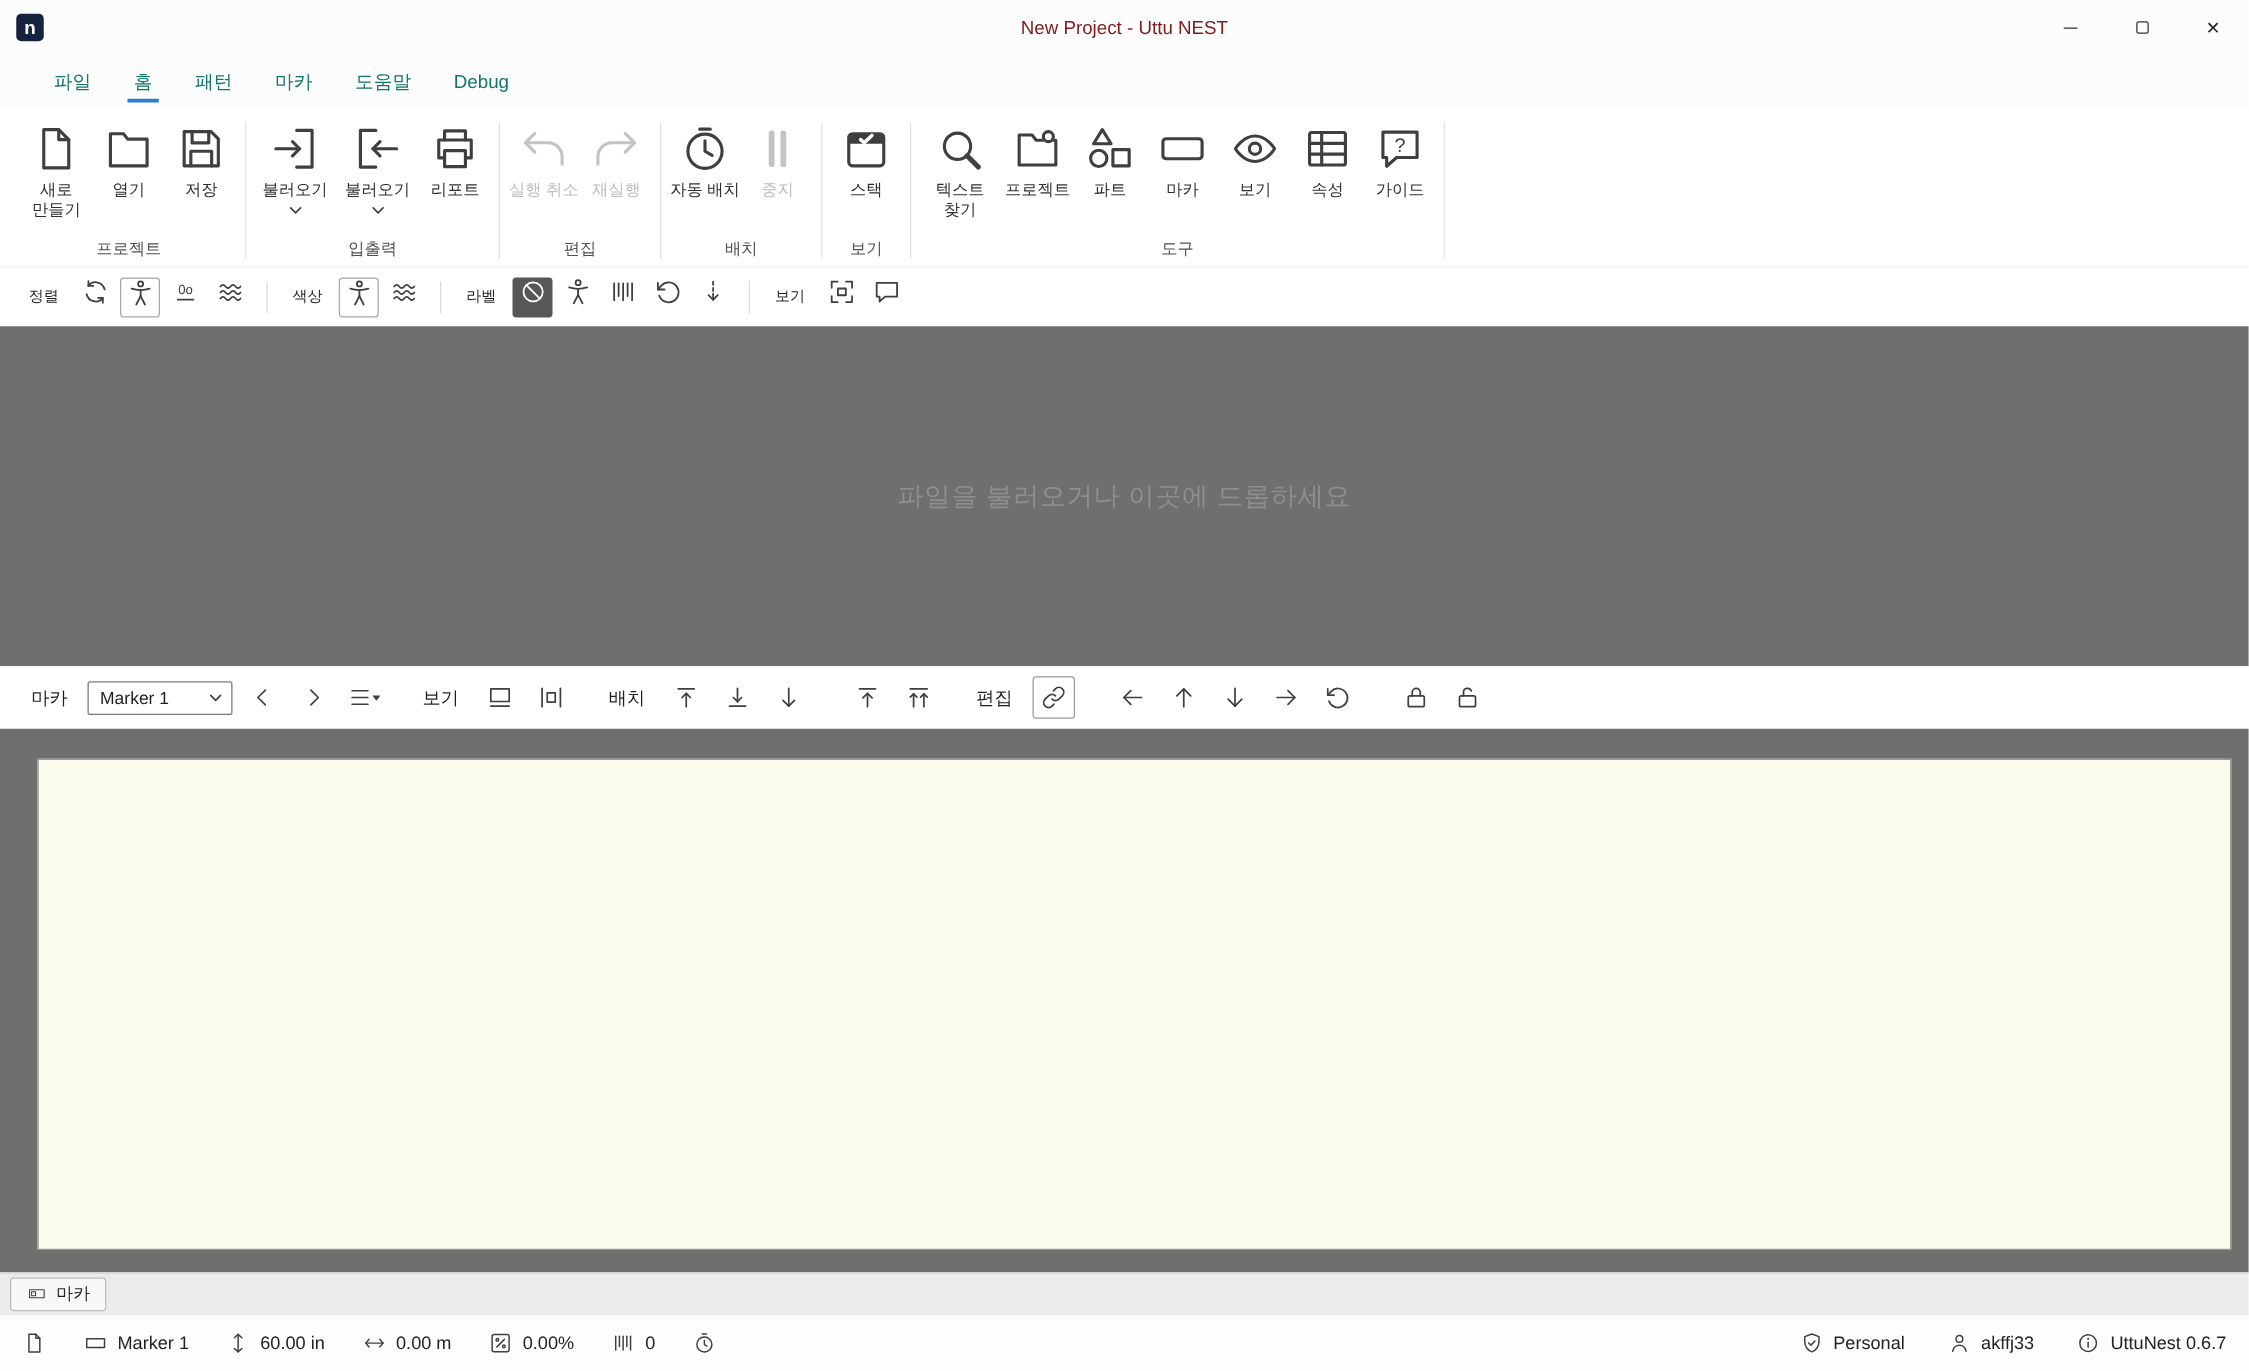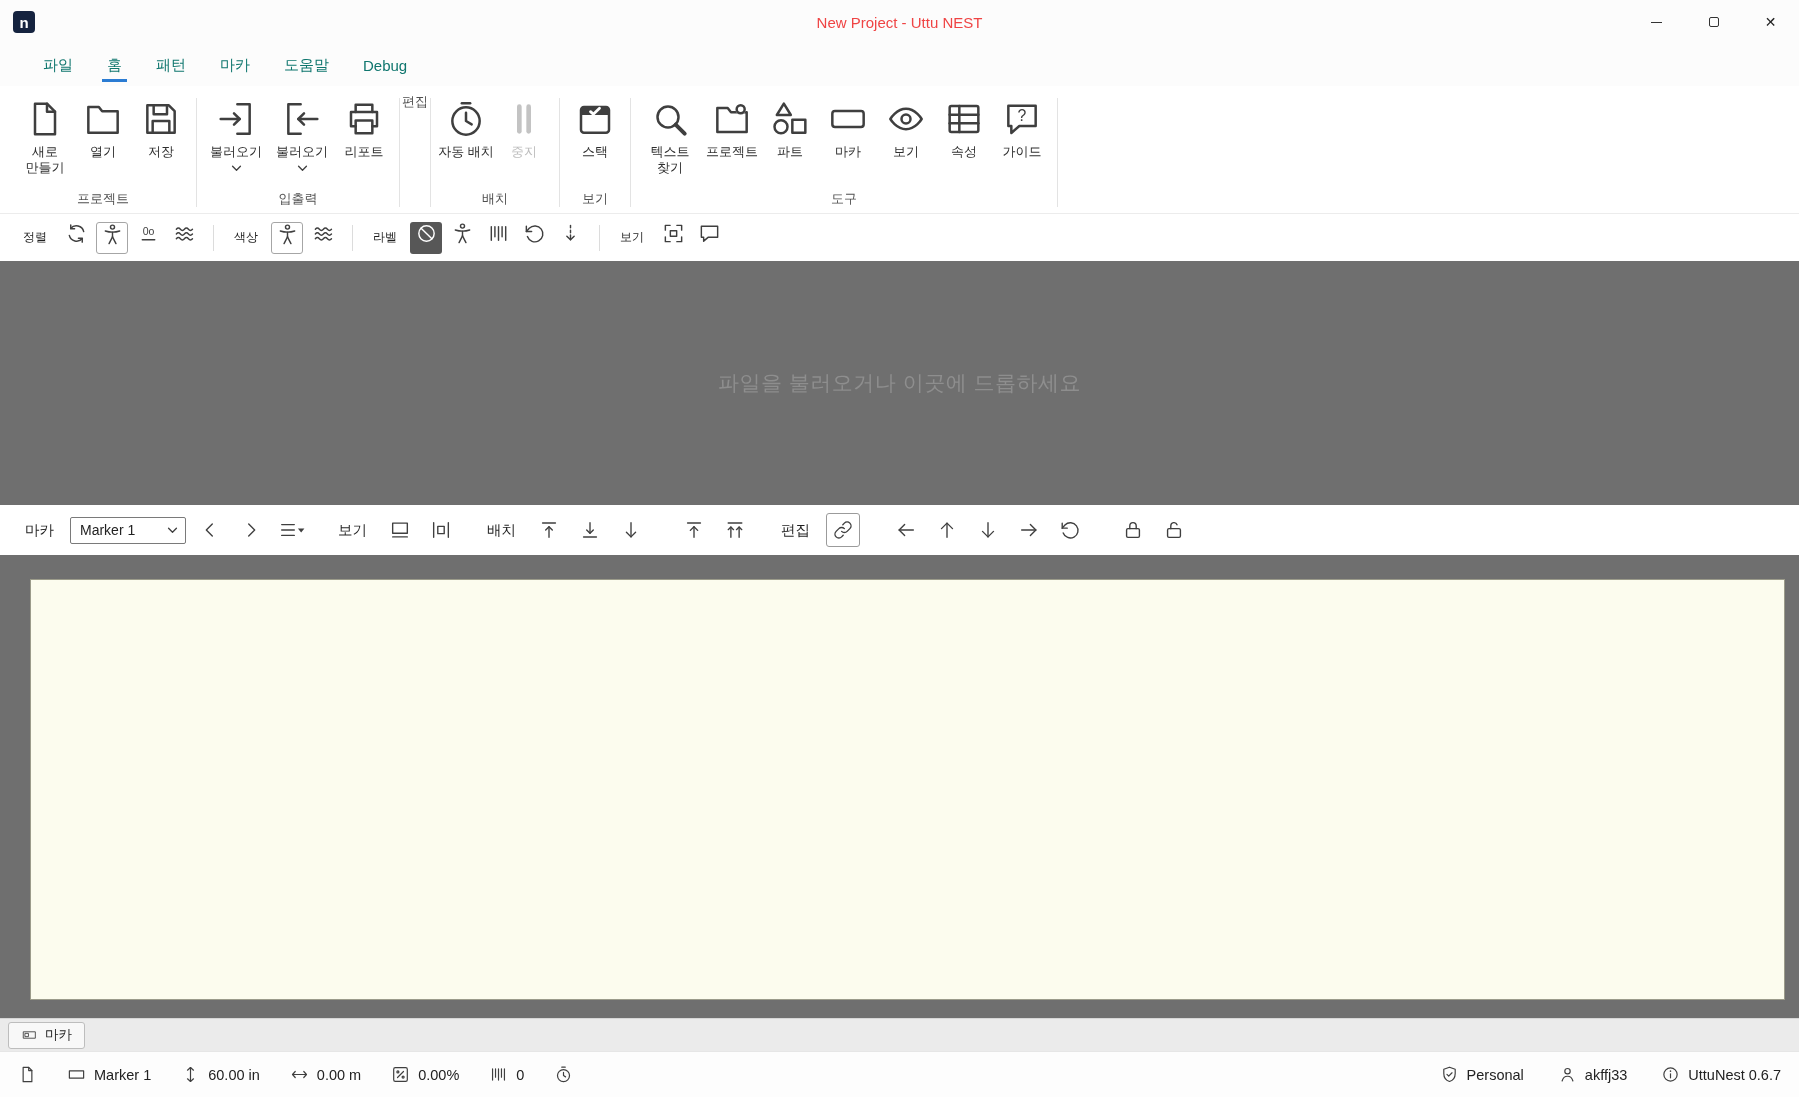--- a/index.html
+++ b/index.html
@@ -7,21 +7,21 @@
   --icon:#3f3f3f; --icon-dis:#c3c3c3; --text:#222;
 }
 *{box-sizing:border-box;margin:0;padding:0;}
 html,body{width:1799px;height:1097px;}
 body{font-family:"Liberation Sans","DejaVu Sans",sans-serif;background:#fff;color:var(--text);overflow:hidden;}
 .window{display:flex;flex-direction:column;height:100%;width:100%;}
 
 
 .titlebar{height:44px;background:#fcfcfc;display:flex;align-items:center;position:relative;flex:0 0 auto;}
 .app-logo{width:22px;height:22px;margin-left:13px;background:var(--logo-bg);color:#fff;border-radius:4px;display:flex;align-items:center;justify-content:center;font-size:15px;font-weight:bold;z-index:1;}
-.win-title{position:absolute;left:0;right:0;text-align:center;font-size:15px;color:#ef4444;}
+.win-title{position:absolute;left:0;right:0;text-align:center;font-size:15px;color:#7f1d1d;}
 .win-controls{margin-left:auto;display:flex;height:100%;z-index:1;}
 .win-btn{width:57px;height:100%;display:flex;align-items:center;justify-content:center;color:#222;cursor:default;}
 .glyph-min{display:block;width:11px;border-top:1.4px solid #333;}
 .glyph-max{display:block;width:10px;height:10px;border:1.4px solid #333;border-radius:2px;}
 .glyph-close{font-size:14px;line-height:1;}
 
 
 .menubar{height:42px;background:#fcfcfc;display:flex;align-items:stretch;padding-left:26px;flex:0 0 auto;}
 .menu-item{display:flex;align-items:center;padding:0 17px;font-size:15px;color:#0f766e;position:relative;cursor:default;}
 .menu-item.active::after{content:"";position:absolute;left:12px;right:12px;bottom:4px;height:3px;background:var(--accent);}
@@ -44,21 +44,21 @@
 .toolbar2{height:47px;background:#fff;display:flex;align-items:center;padding-left:16px;gap:4px;flex:0 0 auto;}
 .t2label{font-size:12px;margin:0 9px 0 7px;color:#1f1f1f;}
 .t2btn{width:32px;height:32px;display:flex;align-items:flex-start;justify-content:center;border-radius:3px;cursor:default;}
 .t2btn svg{width:23px;height:23px;}
 .t2btn.boxed{border:1px solid #a6a6a6;}
 .t2btn.dark{background:#575757;}
 .t2btn.dark svg.ico{stroke:#fff;}
 .t2sep{width:1px;height:26px;background:#dcdcdc;margin:0 9px;}
 
 
-.pattern-area{height:244px;background:var(--work-bg);display:flex;align-items:center;justify-content:center;flex:0 0 auto;}
+.pattern-area{height:272px;background:var(--work-bg);display:flex;align-items:center;justify-content:center;flex:0 0 auto;}
 .drop-hint{font-size:21px;color:#8e8e8e;letter-spacing:.5px;}
 
 
 .marker-toolbar{height:50px;background:#fff;display:flex;align-items:center;padding-left:16px;gap:7px;flex:0 0 auto;}
 .mt-label{font-size:14.5px;margin:0 9px;color:#1f1f1f;}
 .mt-select{width:116px;height:27px;border:1px solid #7a7a7a;border-radius:2px;display:flex;align-items:center;justify-content:space-between;padding:0 7px 0 9px;font-size:14px;background:#fff;cursor:default;}
 .mt-select svg{width:11px;height:7px;}
 .mtbtn{width:34px;height:34px;display:flex;align-items:center;justify-content:center;border-radius:3px;cursor:default;}
 .mtbtn svg{width:22px;height:22px;}
 .mtbtn.wideic svg{width:27px;}
@@ -173,20 +173,36 @@
               <path d="M7 12.9h10v7.7H7z"></path>
             </svg>
           <span class="rlbl">리포트</span>
         </div>
       </div>
       <div class="rglabel">입출력</div>
     </div>
     <div class="rsep"></div>
 
     <div class="rgroup">
+      <div class="rbtns">
+        <div class="rbtn disabled">
+          <svg class="ico main" viewBox="0 0 24 24">
+              <path d="M7.7 4.6L3.2 9.1l4.5 4.5"></path>
+              <path d="M3.2 9.1h10.9a6.7 6.7 0 0 1 6.7 6.7v3.6"></path>
+            </svg>
+          <span class="rlbl">실행 취소</span>
+        </div>
+        <div class="rbtn disabled">
+          <svg class="ico main" viewBox="0 0 24 24">
+              <path d="M16.3 4.6l4.5 4.5-4.5 4.5"></path>
+              <path d="M20.8 9.1H9.9a6.7 6.7 0 0 0-6.7 6.7v3.6"></path>
+            </svg>
+          <span class="rlbl">재실행</span>
+        </div>
+      </div>
       <div class="rglabel">편집</div>
     </div>
     <div class="rsep"></div>
 
     <div class="rgroup">
       <div class="rbtns">
         <div class="rbtn">
           <svg class="ico main" viewBox="0 0 24 24">
               <circle cx="12" cy="13.2" r="8.2"></circle>
               <path d="M12 8.2v5l3.4 2"></path>

